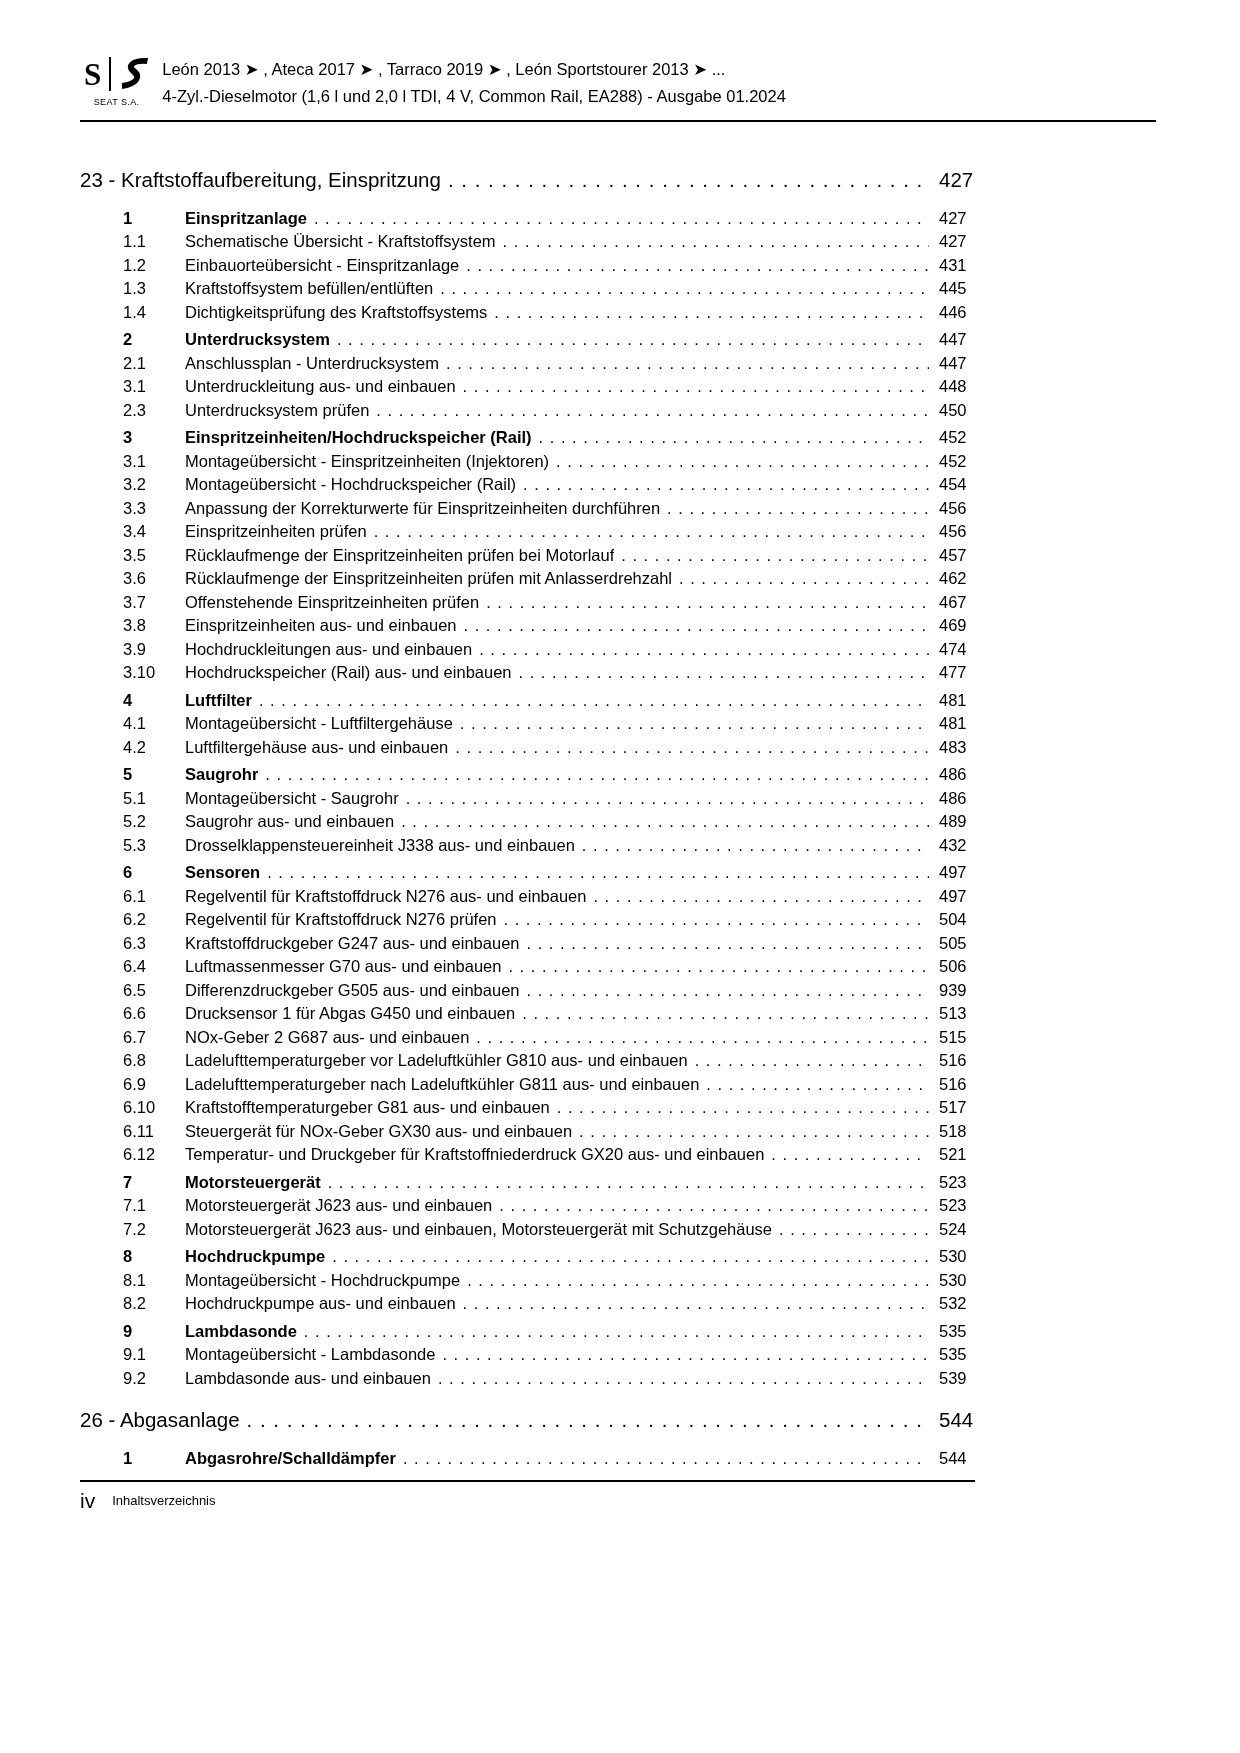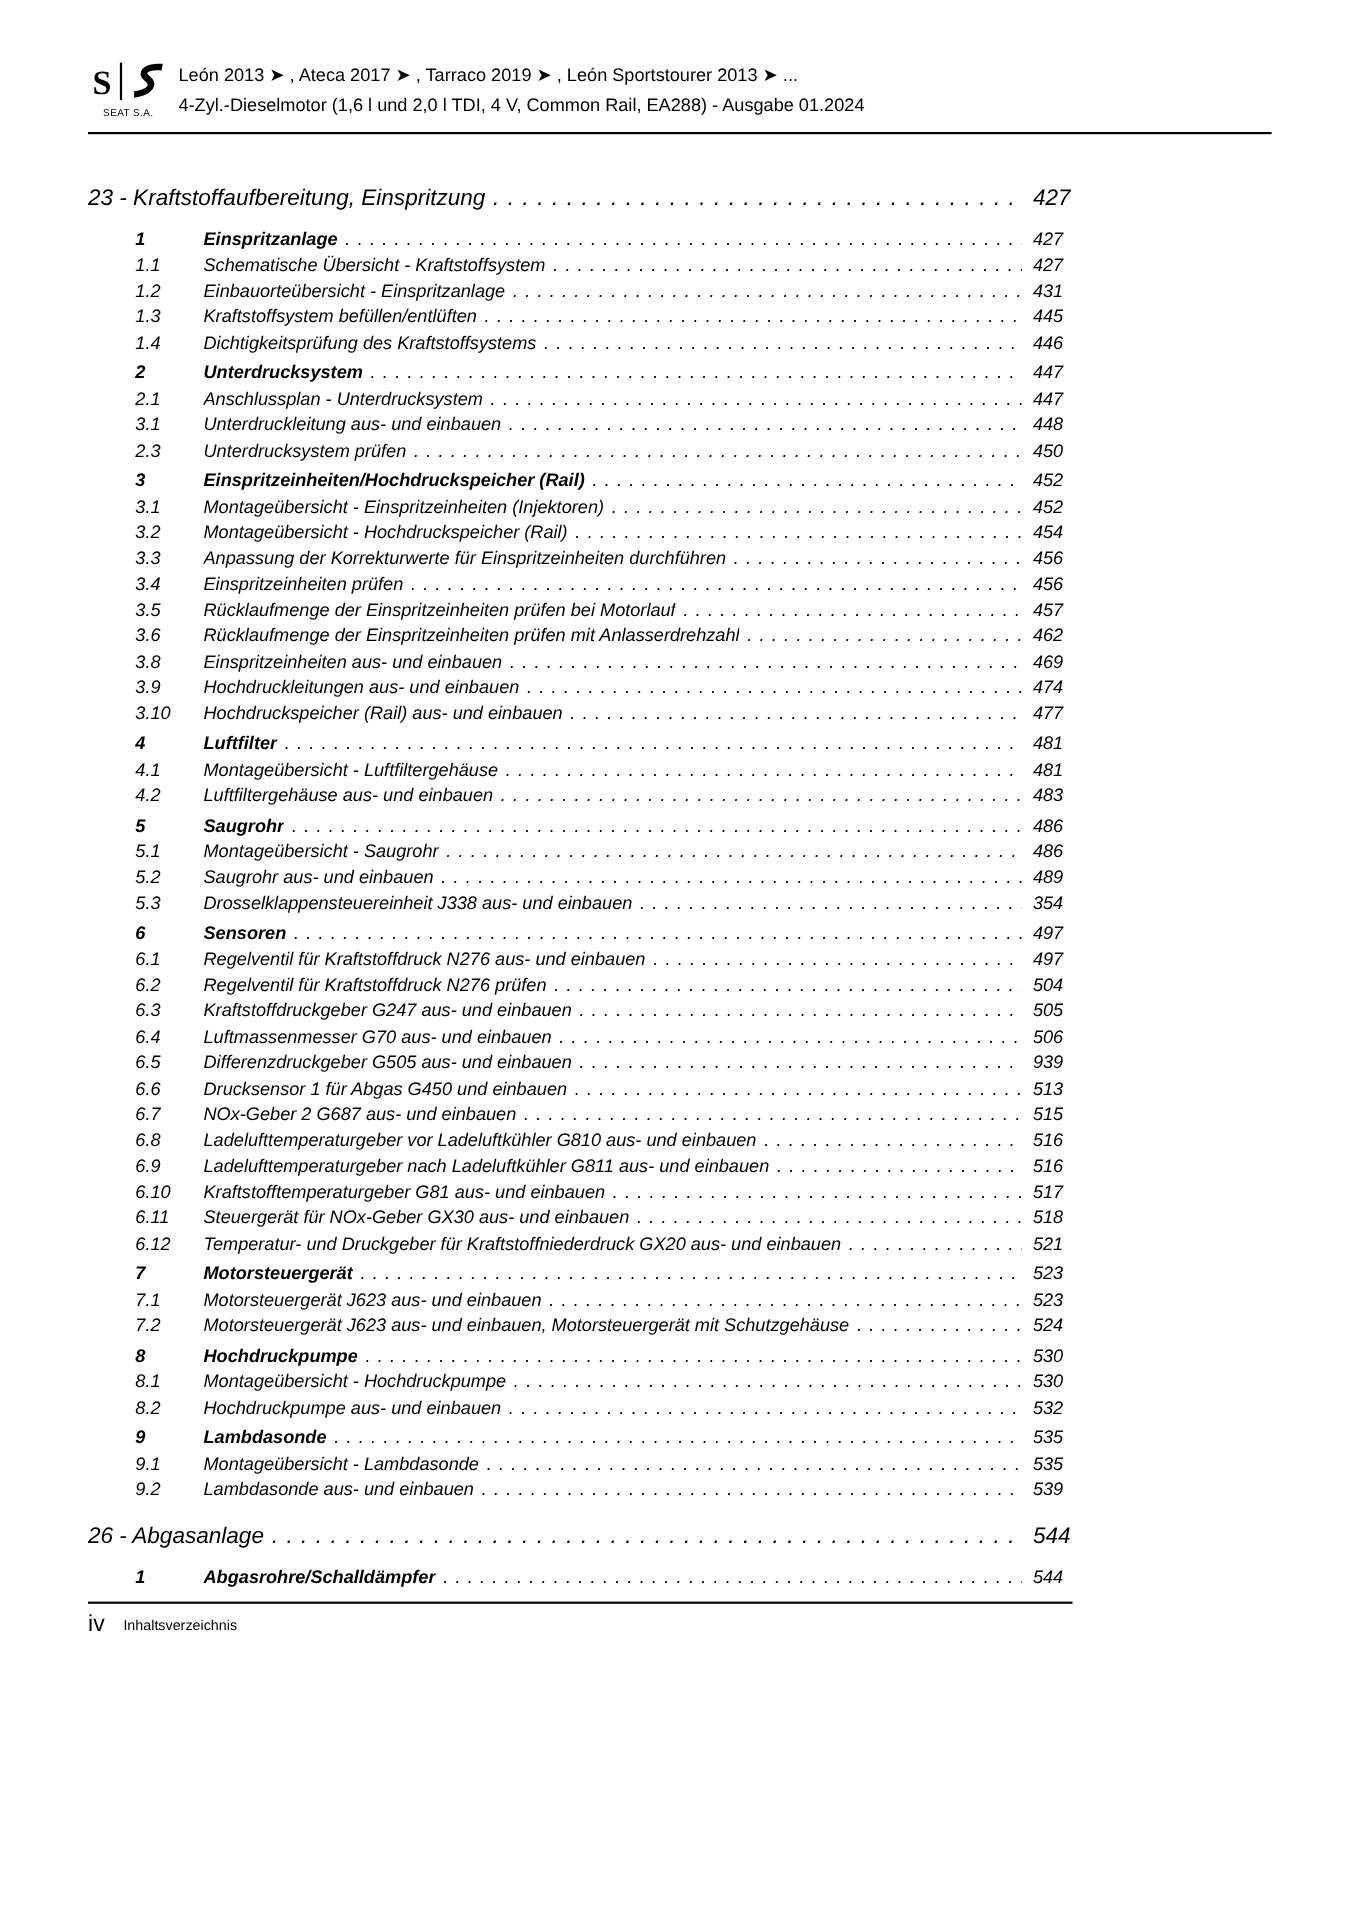--- a/index.html
+++ b/index.html
@@ -17,21 +17,21 @@
   .logo-row { display:flex; align-items:center; height:38px; }
   .logo-s { font-size:31px; font-weight:bold; line-height:1; font-family:"Liberation Serif","DejaVu Serif",serif; }
   .logo-div { width:2px; height:34px; background:#000; margin:0 8px; }
   .logo-mark { display:block; }
   .brand-text { font-size:9px; letter-spacing:.4px; margin-top:4px; white-space:nowrap; }
   .header-text { margin-left:13px; padding-top:1px; }
   .header-line { font-size:16.5px; line-height:27px; white-space:nowrap; }
   .header-rule { border-top:2px solid #000; width:1076px; margin:10px 0 0 80px; }
 
   
-  .toc { width:895px; margin:30px 0 0 80px;font-style:italic; }
+  .toc { width:895px; margin:30px 0 0 80px; }
   .row { display:flex; align-items:baseline; white-space:nowrap; line-height:19px; margin-bottom:4.5px; }
   .row .num   { flex:0 0 62px; }
   .row .title { flex:0 1 auto; overflow:hidden; }
   .leader { flex:1 1 0; min-width:14px; overflow:hidden; margin:0 10px 0 7px; letter-spacing:1px; font-weight:400; }
   .leader::after { content:". . . . . . . . . . . . . . . . . . . . . . . . . . . . . . . . . . . . . . . . . . . . . . . . . . . . . . . . . . . . . . . . . . . . . . . . . . . . . . . . . . . . . . . . . . . . . . . . . . . . . . . . . . . . . . . . . . . . . . . . . . . . . . . ."; }
   .page-num { flex:0 0 auto; min-width:36px; font-weight:400; }
 
   .sub, .section { font-size:16.5px; padding-left:43px; }
   .section { font-weight:bold; padding-top:4px; }
   .chapter { font-size:20.5px; line-height:24px; padding:16px 0 8px 0; }
@@ -182,20 +182,26 @@
       <span class="page-num">457</span>
     </div>
 
     <div class="row sub">
       <span class="num">3.6</span>
       <span class="title">Rücklaufmenge der Einspritzeinheiten prüfen mit Anlasserdrehzahl</span>
       <span class="leader"></span>
       <span class="page-num">462</span>
     </div>
 
+    <div class="row sub">
+      <span class="num">3.7</span>
+      <span class="title">Offenstehende Einspritzeinheiten prüfen</span>
+      <span class="leader"></span>
+      <span class="page-num">467</span>
+    </div>
 
     <div class="row sub">
       <span class="num">3.8</span>
       <span class="title">Einspritzeinheiten aus- und einbauen</span>
       <span class="leader"></span>
       <span class="page-num">469</span>
     </div>
 
     <div class="row sub">
       <span class="num">3.9</span>
@@ -250,21 +256,21 @@
       <span class="num">5.2</span>
       <span class="title">Saugrohr aus- und einbauen</span>
       <span class="leader"></span>
       <span class="page-num">489</span>
     </div>
 
     <div class="row sub">
       <span class="num">5.3</span>
       <span class="title">Drosselklappensteuereinheit J338 aus- und einbauen</span>
       <span class="leader"></span>
-      <span class="page-num">354</span>
+      <span class="page-num">432</span>
     </div>
 
     <div class="row section">
       <span class="num">6</span>
       <span class="title">Sensoren</span>
       <span class="leader"></span>
       <span class="page-num">497</span>
     </div>
 
     <div class="row sub">

